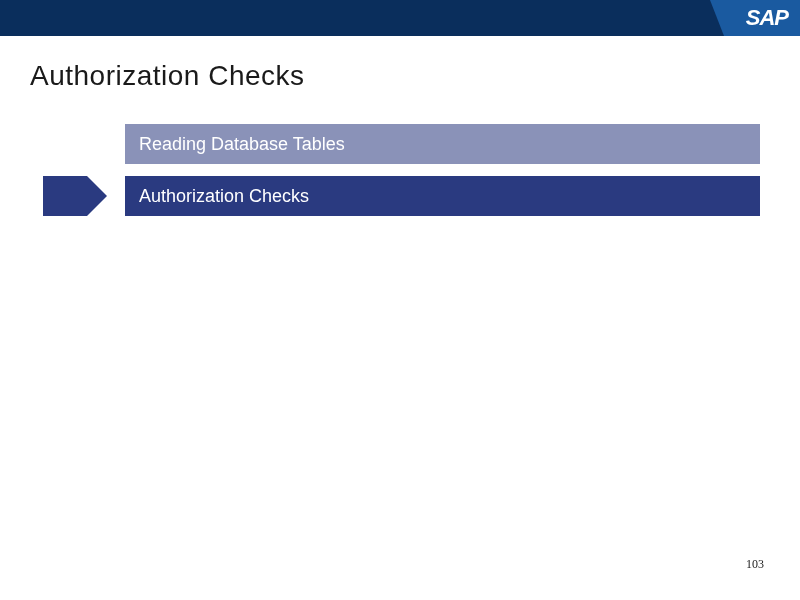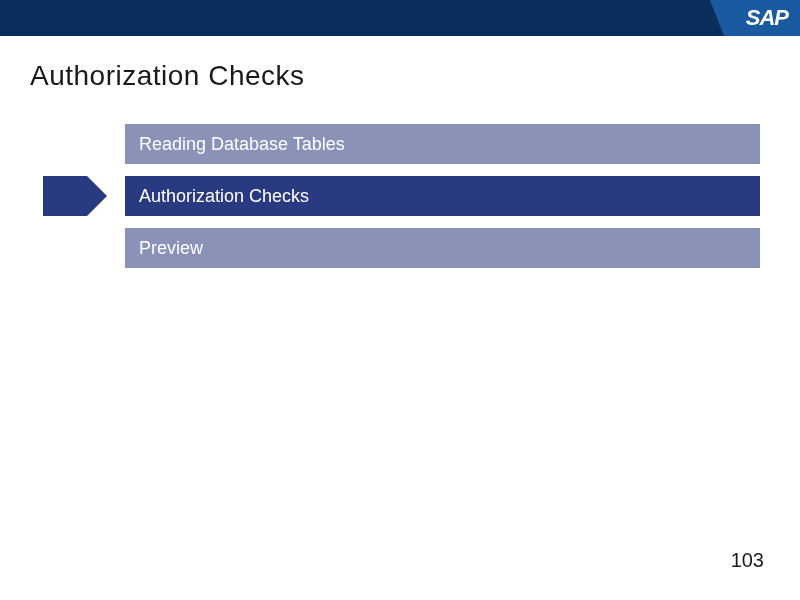--- a/index.html
+++ b/index.html
@@ -115,22 +115,23 @@
       width: 0;
       height: 0;
       border-top: 20px solid transparent;
       border-bottom: 20px solid transparent;
       border-left: 20px solid #2a3a80;
     }
     .page-number {
       position: absolute;
       right: 36px;
       bottom: 28px;
-      font-size: 20px;
+      font-size: 12px;
       color: #1a1a1a;
+      font-family: Liberation Serif, serif;
     }
   </style>
 </head>
 <body>
 
 <div class="top-bar">
   <div class="logo-wrap">
     <div class="logo-box">
       <div class="logo-bg-fill"></div>
       <div class="logo-bg-slant"></div>
@@ -153,22 +154,17 @@
     <div class="agenda-row">
       <div class="pointer">
         <div class="pointer-body"></div>
         <div class="pointer-tip"></div>
       </div>
       <div class="agenda-item active">
         <span>Authorization Checks</span>
       </div>
     </div>
 
-    <div class="agenda-row">
-      <div class="agenda-item inactive">
-        <span>Preview</span>
-      </div>
-    </div>
 
   </div>
 </div>
 
 <div class="page-number">103</div>
 
 </body></html>

